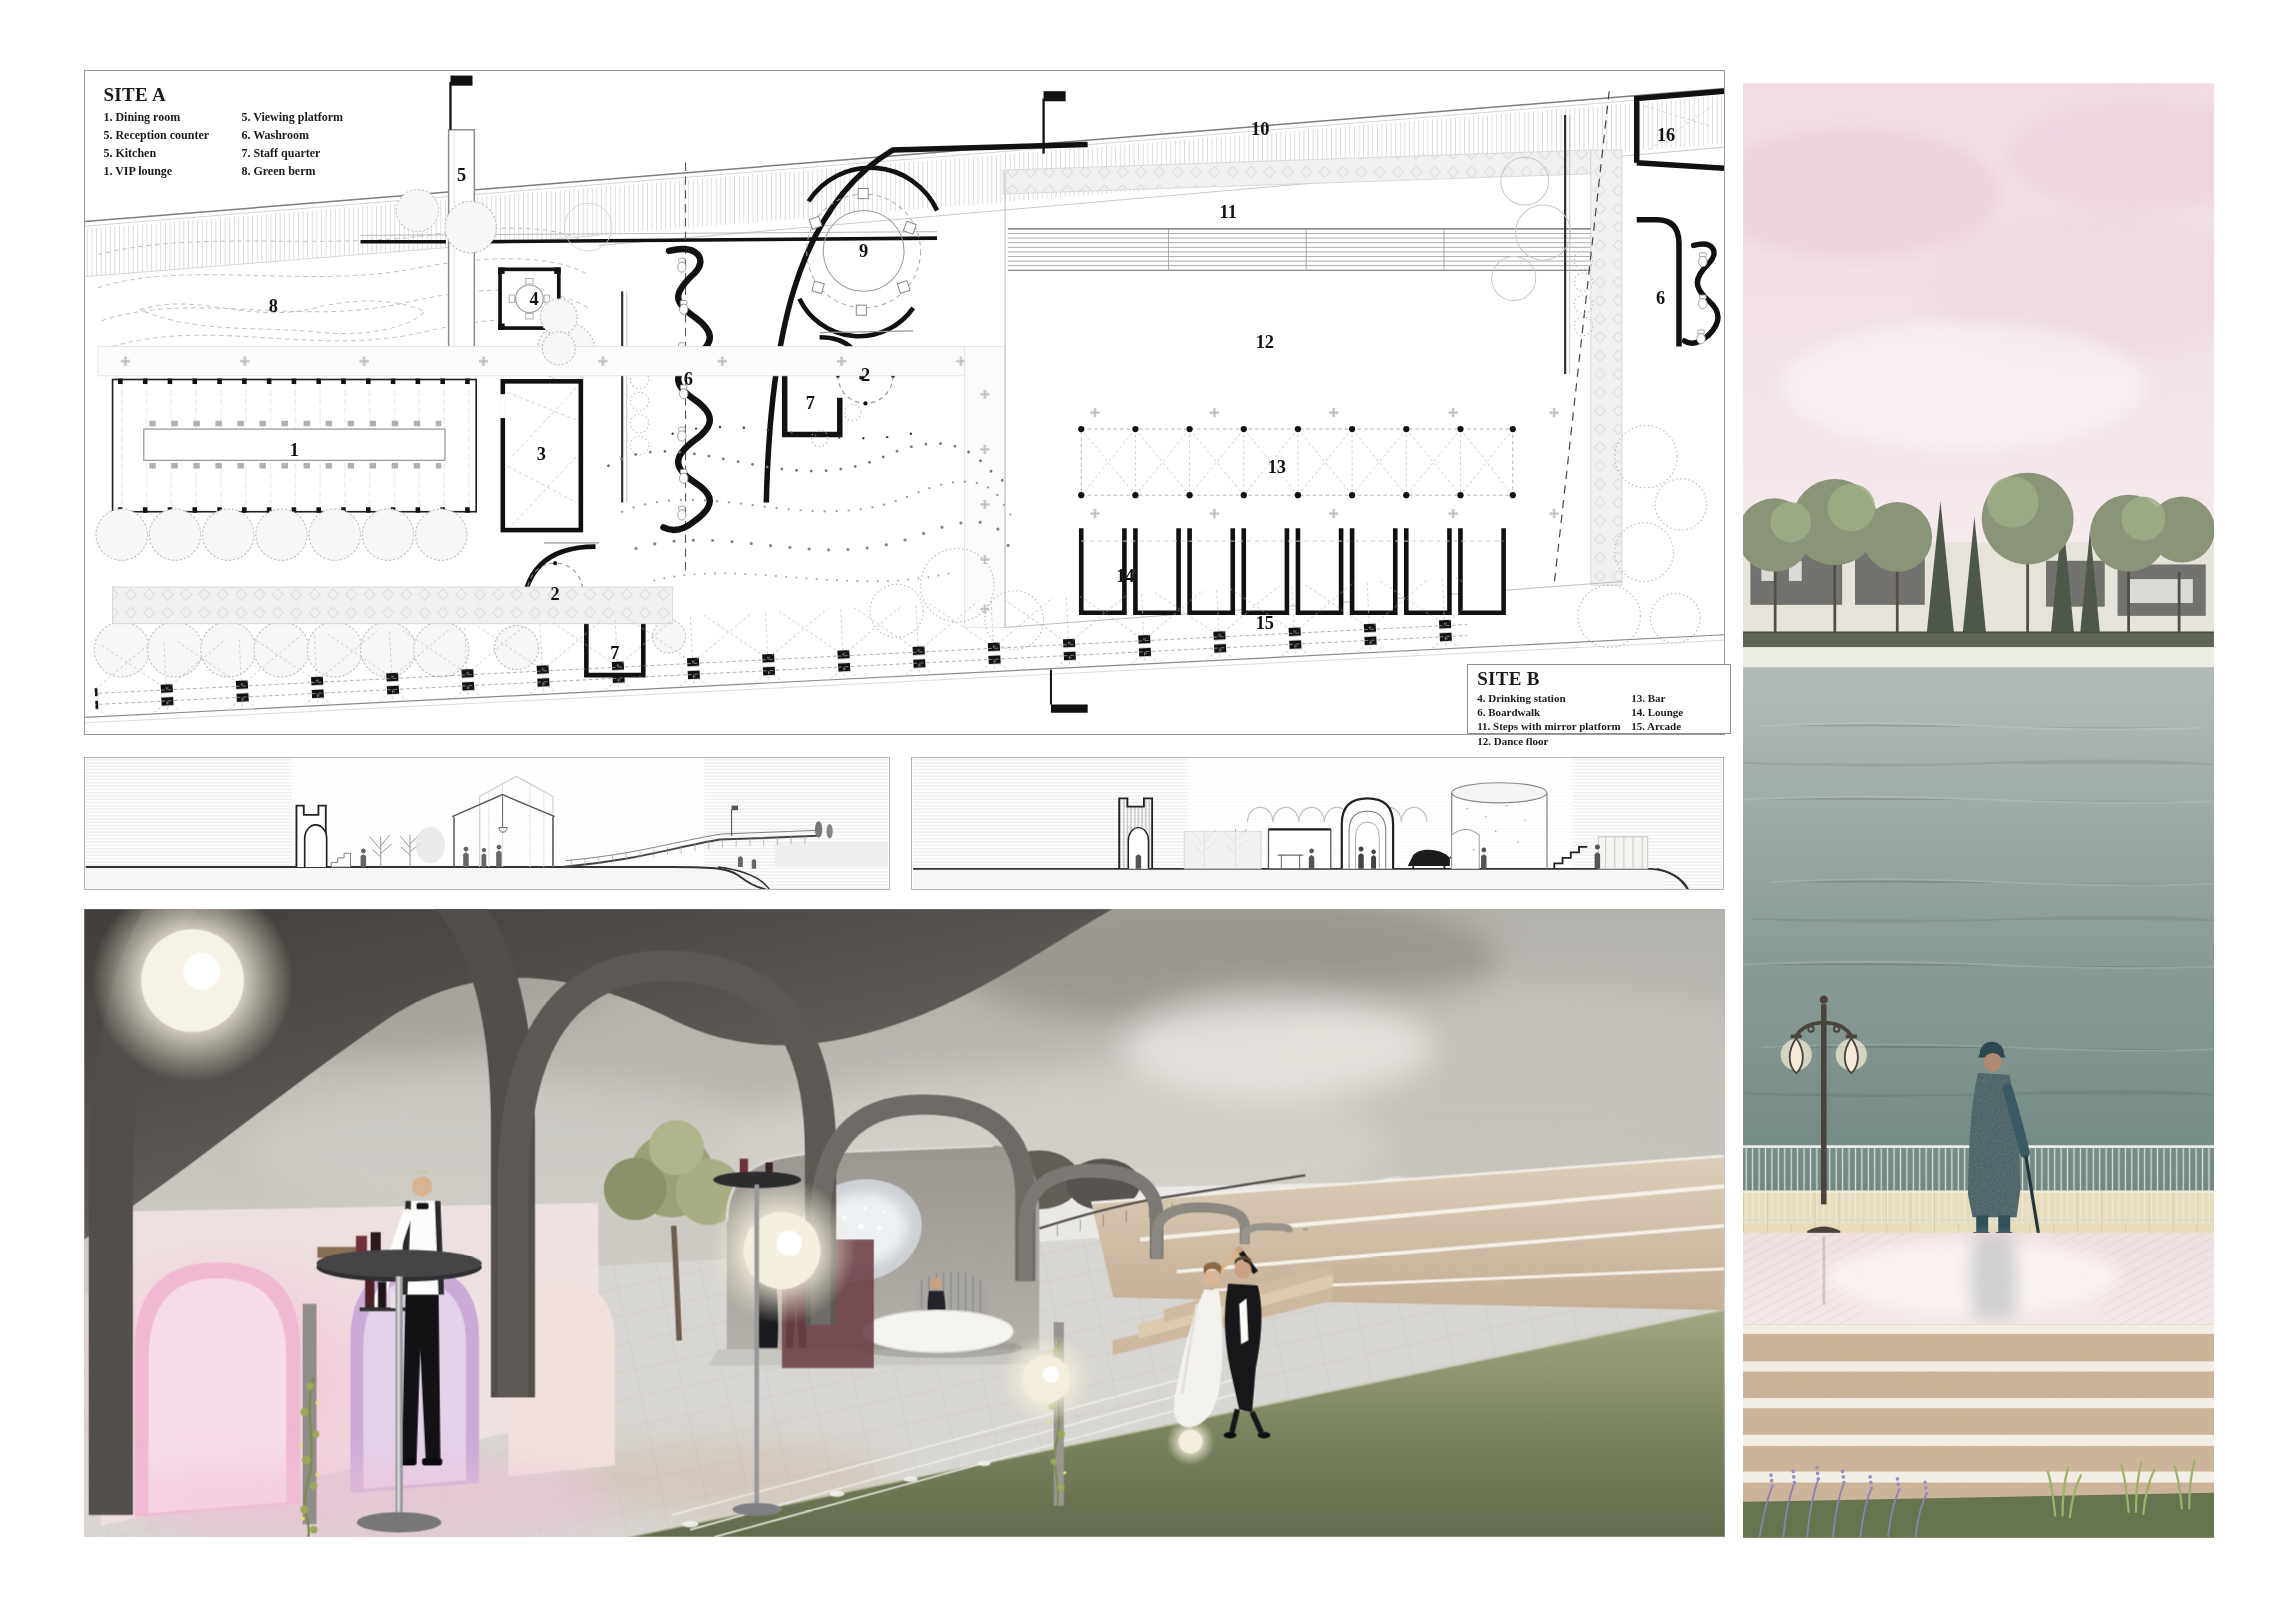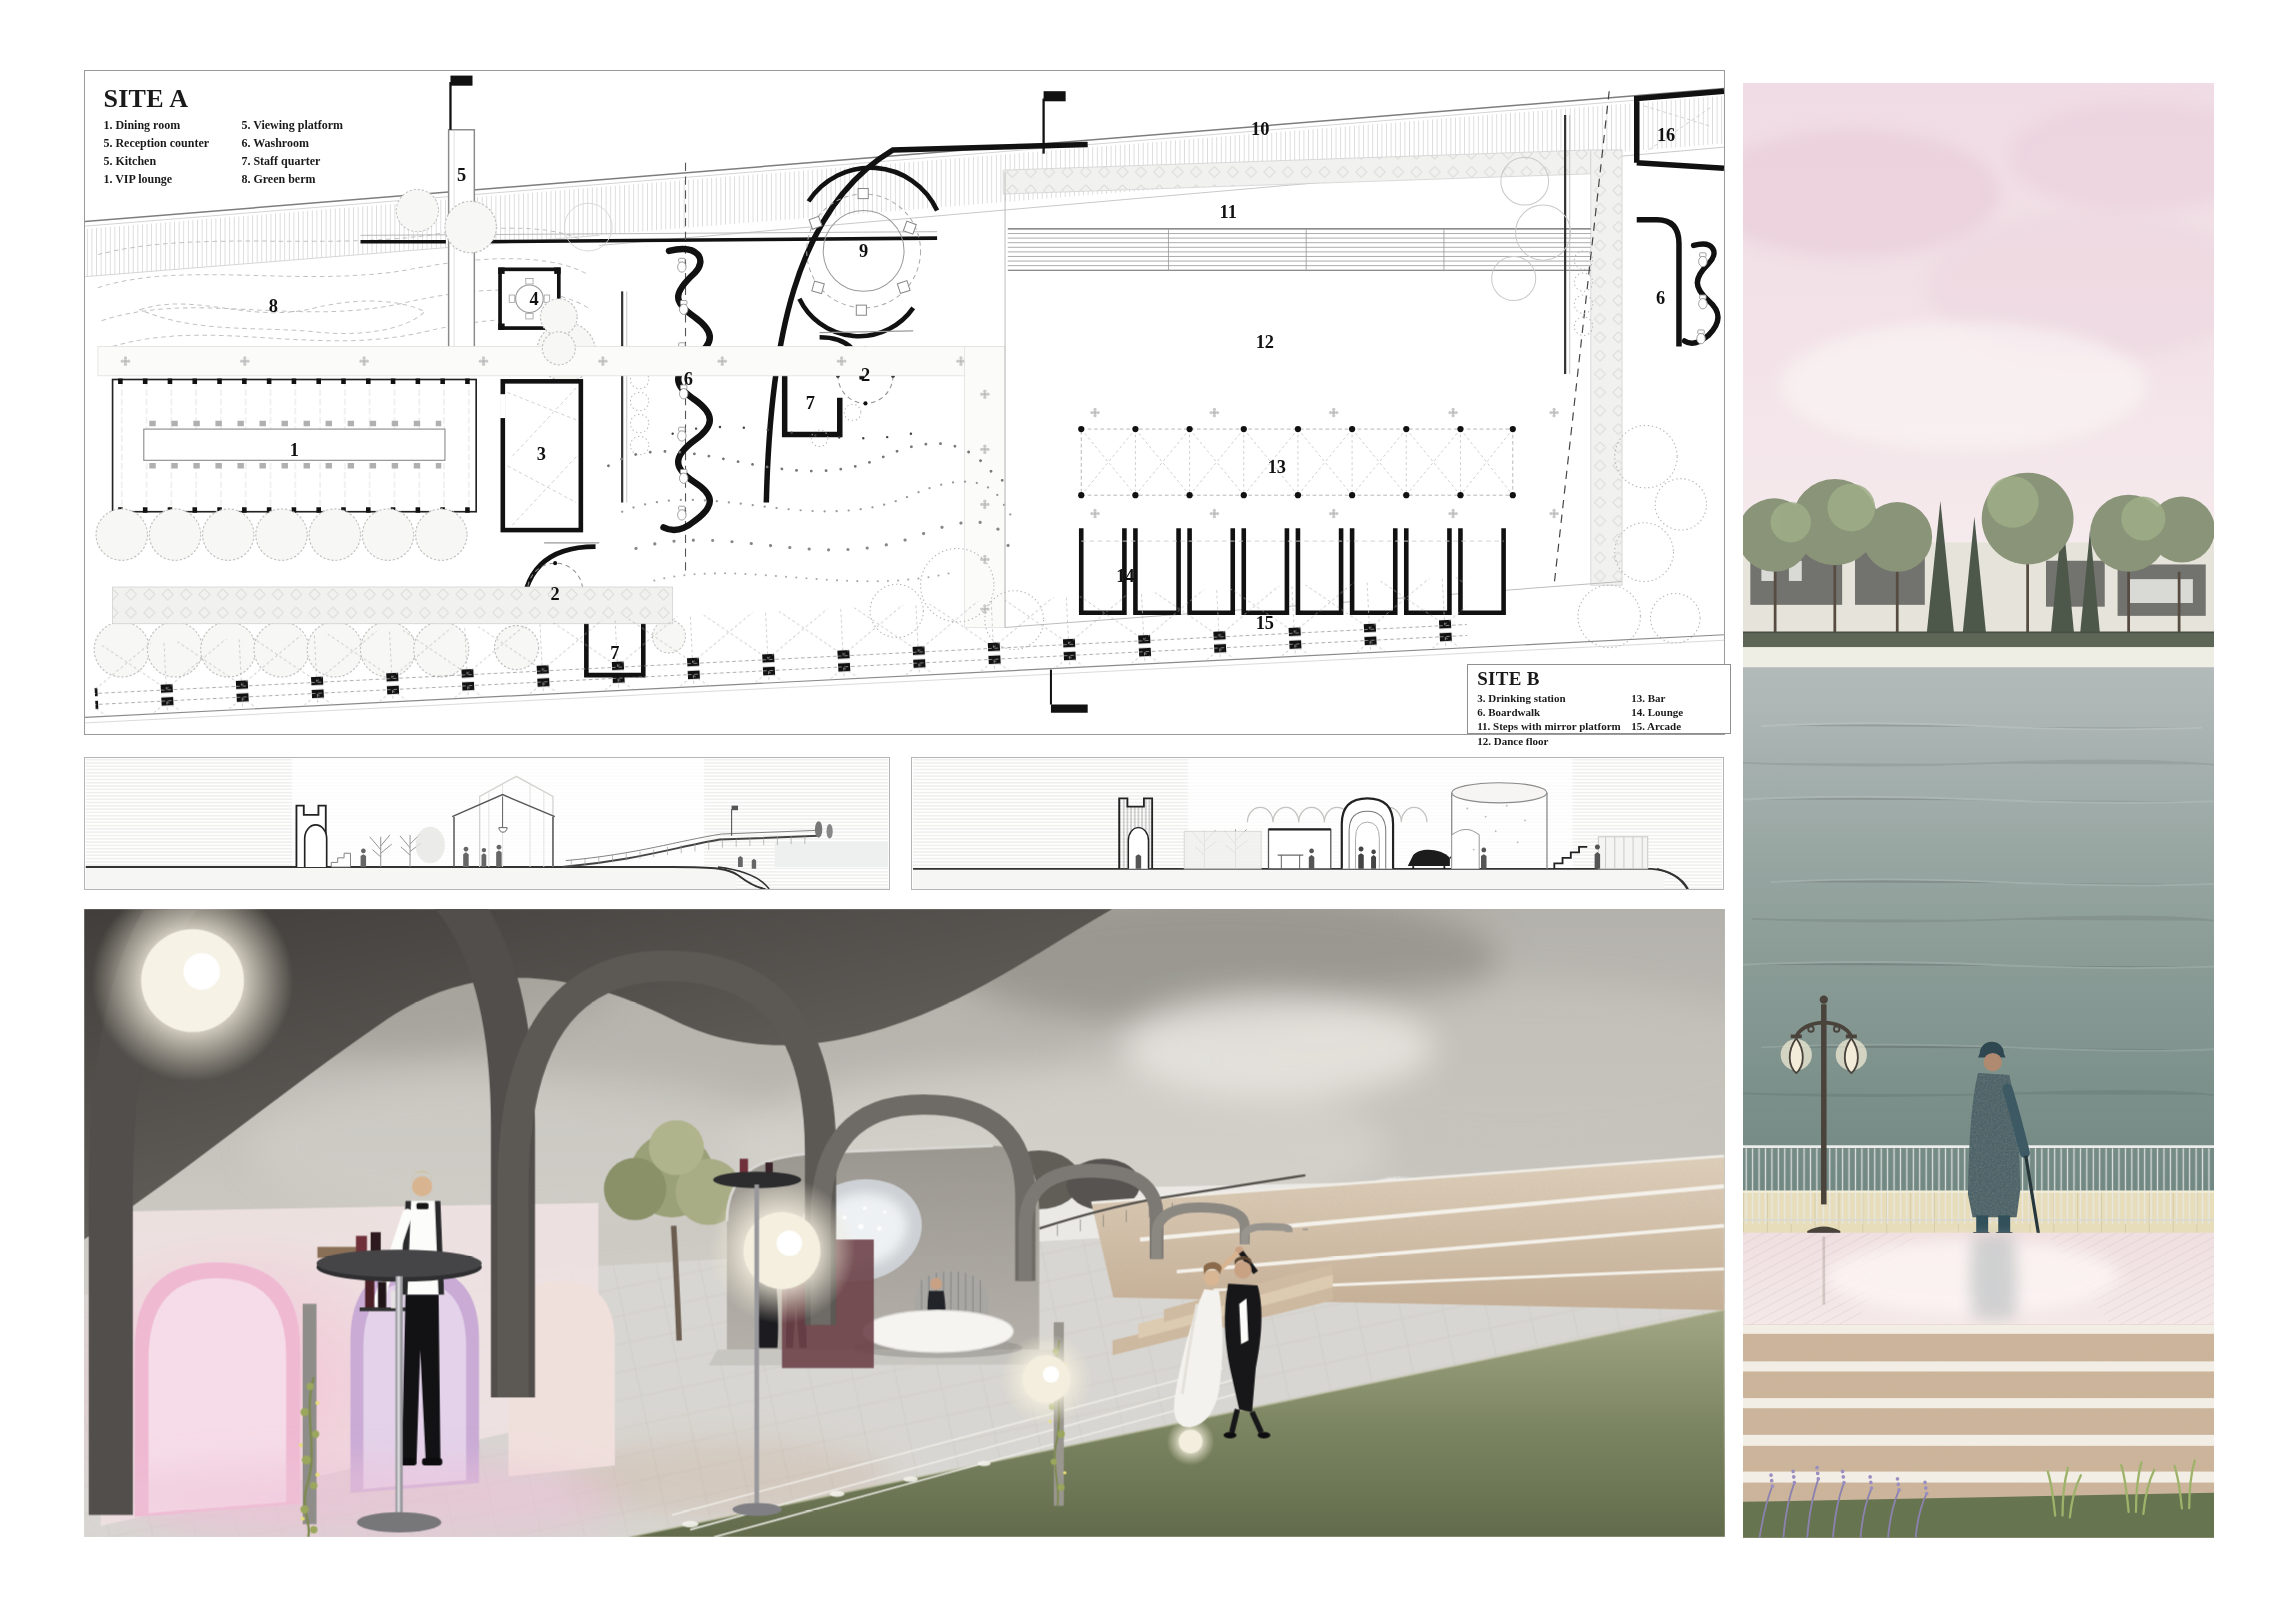--- a/index.html
+++ b/index.html
@@ -10,21 +10,21 @@
   #section-left{left:84px;top:757px;width:806px;height:133px;border:0.9px solid #b5b5b5;box-sizing:border-box;background:#fff;}
   #section-right{left:911px;top:757px;width:813px;height:133px;border:0.9px solid #b5b5b5;box-sizing:border-box;background:#fff;}
   #render-main{left:84px;top:909px;width:1641px;height:628px;background:#cfcdc7;}
   #render-side{left:1743px;top:83px;width:471px;height:1455px;background:#f1e0e7;}
   svg{display:block;}
   
   .legend{position:absolute;color:#1a1a1a;}
   #legend-a{left:18.4px;top:13px;width:386px;}
   #legend-b{left:1382px;top:593px;width:264px;height:70px;border:1.1px solid #8f8f8f;background:#fff;box-sizing:border-box;padding:2.8px 7.3px 0 9.2px;}
   .lg-title{font-weight:700;letter-spacing:0.3px;}
-  #legend-a .lg-title{font-size:26px;margin-bottom:1.8px;}
+  #legend-a .lg-title{font-size:19px;margin-bottom:1.8px;}
   #legend-b .lg-title{font-size:19px;margin-bottom:0.9px;}
   .lg-cols{display:flex;}
   #legend-a .lg-col1{width:138px;}
   #legend-b .lg-col1{width:154px;}
   .lg-item{font-weight:600;}
   #legend-a .lg-item{font-size:12px;line-height:1.5;}
   #legend-b .lg-item{font-size:11px;line-height:1.3;}
   .pl{font-family:"Liberation Serif","DejaVu Serif",serif;font-size:20px;font-weight:700;fill:#111;text-anchor:middle;}
 </style>
 </head>
@@ -407,21 +407,21 @@
           <div class="lg-item">7. Staff quarter</div>
           <div class="lg-item">8. Green berm</div>
         </div>
       </div>
     </div>
 
     <div class="legend" id="legend-b">
       <div class="lg-title">SITE B</div>
       <div class="lg-cols">
         <div class="lg-col1">
-          <div class="lg-item">3. Drinking station</div>
+          <div class="lg-item">4. Drinking station</div>
           <div class="lg-item">6. Boardwalk</div>
           <div class="lg-item">11. Steps with mirror platform</div>
           <div class="lg-item">12. Dance floor</div>
         </div>
         <div class="lg-col2">
           <div class="lg-item">13. Bar</div>
           <div class="lg-item">14. Lounge</div>
           <div class="lg-item">15. Arcade</div>
         </div>
       </div>

